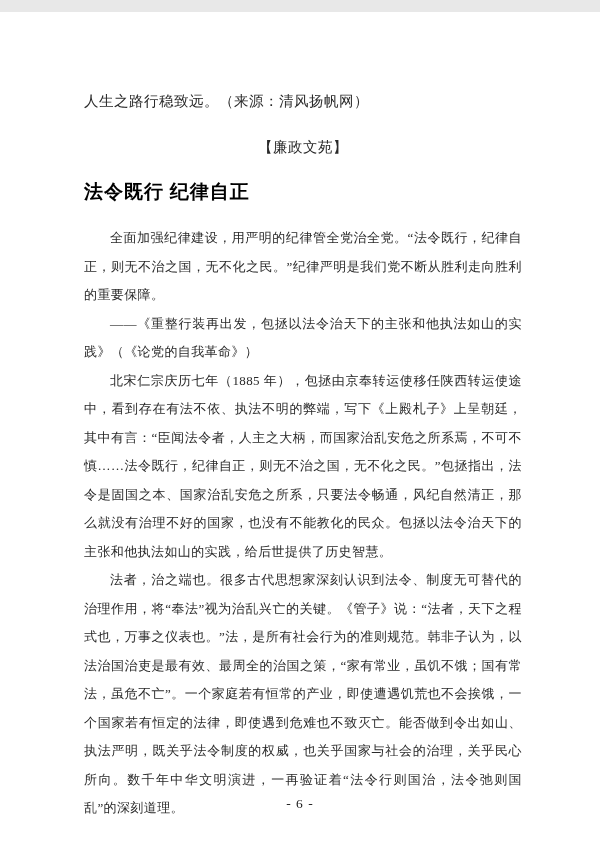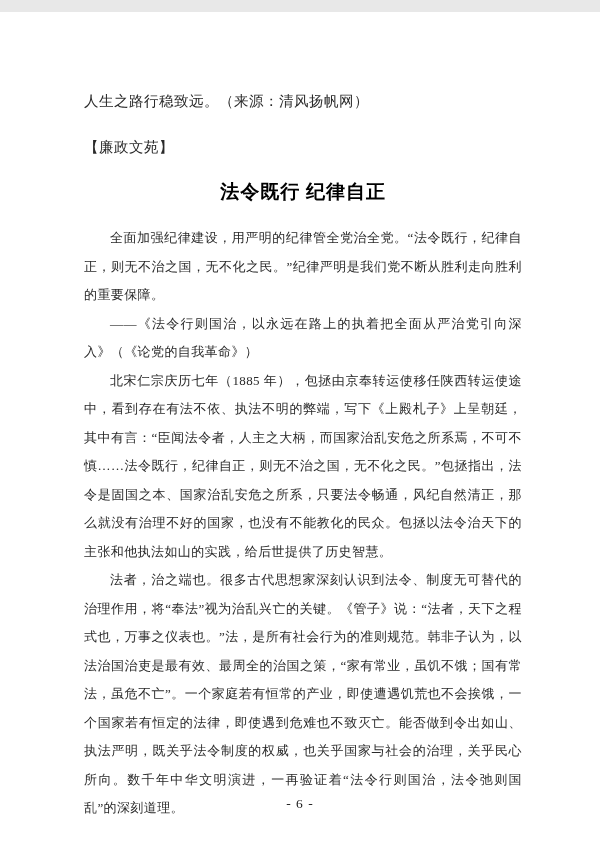--- a/index.html
+++ b/index.html
@@ -23,27 +23,28 @@
   .intro-line {
     font-size: 14.5px;
     line-height: 28.5px;
     letter-spacing: 0.5px;
   }
   .section-header {
     font-size: 14.5px;
     line-height: 28.5px;
     margin-top: 17px;
     letter-spacing: 0.5px;
+    text-align: center;
   }
   .article-title {
     font-size: 19px;
     line-height: 30px;
     font-weight: bold;
     color: #000000;
-    text-align: center;
+    text-align: left;
     margin-top: 16px;
     letter-spacing: 1px;
   }
   .article-body {
     margin-top: 17px;
   }
   .body-para {
     font-size: 13px;
     line-height: 28.5px;
     text-align: justify;
@@ -68,20 +69,20 @@
   <div class="content">
 
     <p class="intro-line">人生之路行稳致远。（来源：清风扬帆网）</p>
 
     <p class="section-header">【廉政文苑】</p>
 
     <h1 class="article-title">法令既行 纪律自正</h1>
 
     <div class="article-body">
       <p class="body-para">全面加强纪律建设，用严明的纪律管全党治全党。“法令既行，纪律自正，则无不治之国，无不化之民。”纪律严明是我们党不断从胜利走向胜利的重要保障。</p>
-      <p class="body-para">——《法令行则国治，以永远在路上的执着把全面从严治党引向深入》（《论党的自我革命》）</p>
+      <p class="body-para">——《重整行装再出发，包拯以法令治天下的主张和他执法如山的实践》（《论党的自我革命》）</p>
       <p class="body-para">北宋仁宗庆历七年（1885 年），包拯由京奉转运使移任陕西转运使途中，看到存在有法不依、执法不明的弊端，写下《上殿札子》上呈朝廷，其中有言：“臣闻法令者，人主之大柄，而国家治乱安危之所系焉，不可不慎……法令既行，纪律自正，则无不治之国，无不化之民。”包拯指出，法令是固国之本、国家治乱安危之所系，只要法令畅通，风纪自然清正，那么就没有治理不好的国家，也没有不能教化的民众。包拯以法令治天下的主张和他执法如山的实践，给后世提供了历史智慧。</p>
       <p class="body-para">法者，治之端也。很多古代思想家深刻认识到法令、制度无可替代的治理作用，将“奉法”视为治乱兴亡的关键。《管子》说：“法者，天下之程式也，万事之仪表也。”法，是所有社会行为的准则规范。韩非子认为，以法治国治吏是最有效、最周全的治国之策，“家有常业，虽饥不饿；国有常法，虽危不亡”。一个家庭若有恒常的产业，即使遭遇饥荒也不会挨饿，一个国家若有恒定的法律，即使遇到危难也不致灭亡。能否做到令出如山、执法严明，既关乎法令制度的权威，也关乎国家与社会的治理，关乎民心所向。数千年中华文明演进，一再验证着“法令行则国治，法令弛则国乱”的深刻道理。</p>
     </div>
   </div>
 
   <div class="page-footer">- 6 -</div>
 </div>
 
 </body></html>

